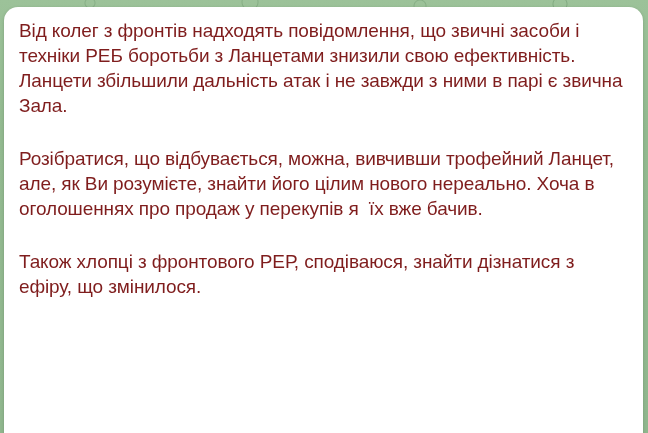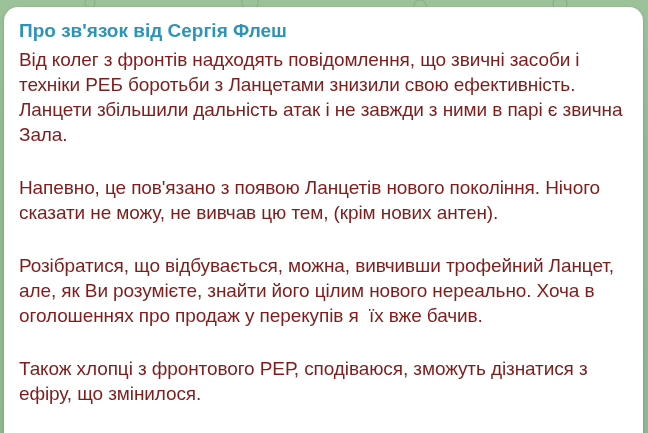--- a/index.html
+++ b/index.html
@@ -56,21 +56,19 @@
     letter-spacing: -0.1px;
   }
 
   .message-text p:last-child { margin-bottom: 0; }
 </style>
 </head>
 <body>
 
 <div class="chat-background">
   <div class="message-bubble">
-    <div class="channel-title">Про зв'язок від Сергія Флеш</div>
     <div class="message-text">
       <p>Від колег з фронтів надходять повідомлення, що звичні засоби і техніки РЕБ боротьби з Ланцетами знизили свою ефективність. Ланцети збільшили дальність атак і не завжди з ними в парі є звична Зала.</p>
-      <p>Напевно, це пов'язано з появою Ланцетів нового покоління. Нічого сказати не можу, не вивчав цю тем, (крім нових антен).</p>
       <p>Розібратися, що відбувається, можна, вивчивши трофейний Ланцет, але, як Ви розумієте, знайти його цілим нового нереально. Хоча в оголошеннях про продаж у перекупів я  їх вже бачив.</p>
-      <p>Також хлопці з фронтового РЕР, сподіваюся, зможуть дізнатися з ефіру, що змінилося.</p>
+      <p>Також хлопці з фронтового РЕР, сподіваюся, знайти дізнатися з ефіру, що змінилося.</p>
     </div>
   </div>
 </div>
 
 </body></html>

